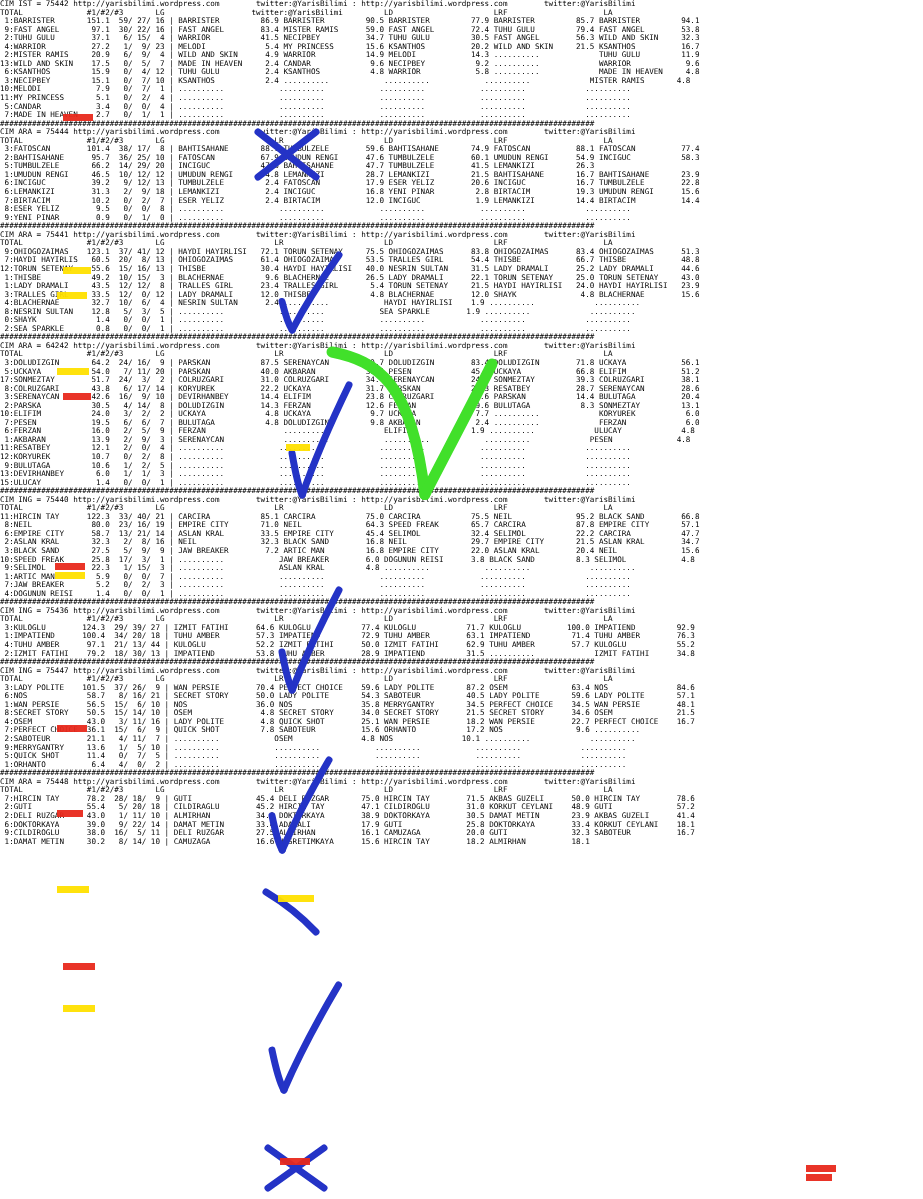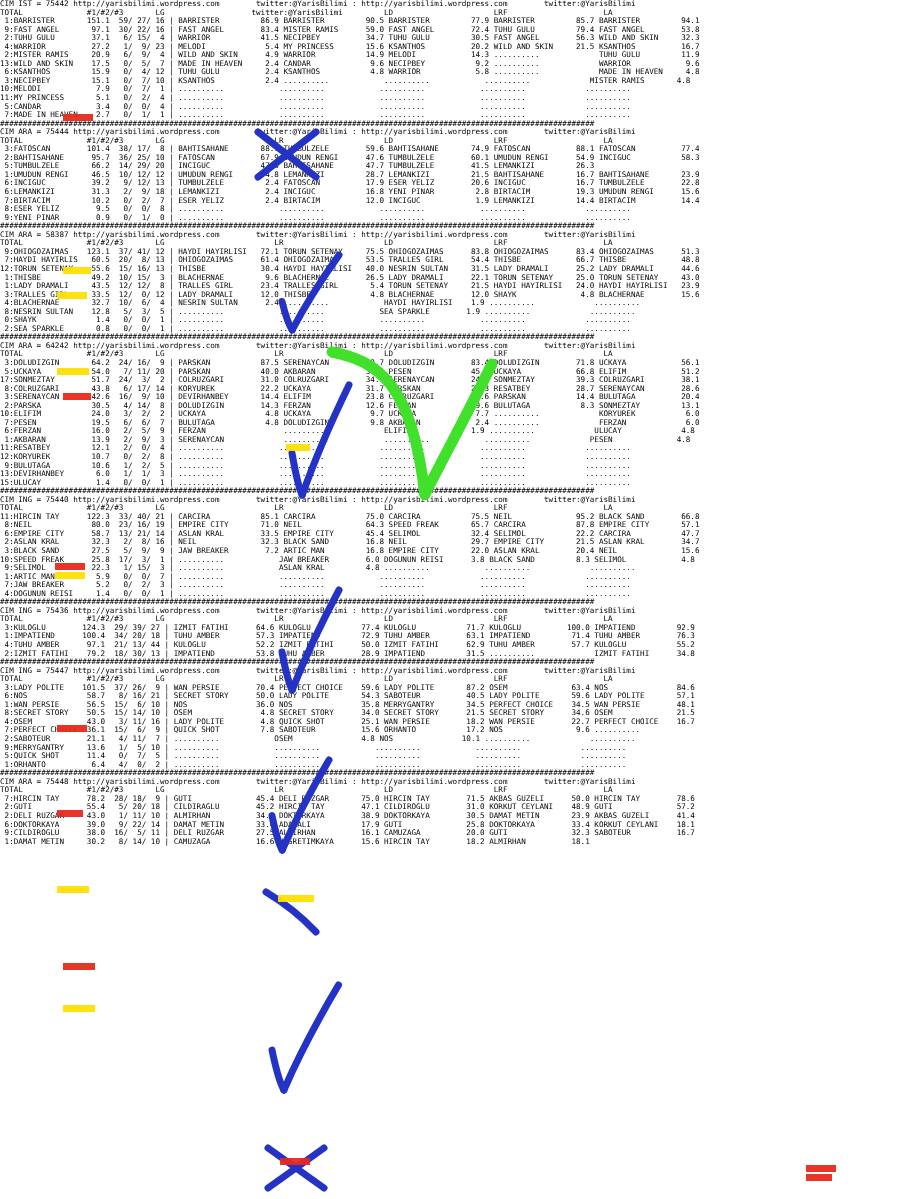--- a/index.html
+++ b/index.html
@@ -45,21 +45,21 @@
  1:UMUDUN RENGI     46.5  10/ 12/ 12 | UMUDUN RENGI       4.8 LEMANKIZI         28.7 LEMANKIZI         21.5 BAHTISAHANE       16.7 BAHTISAHANE       23.9
  6:INCIGUC          39.2   9/ 12/ 13 | TUMBULZELE         2.4 FATOSCAN          17.9 ESER YELIZ        20.6 INCIGUC           16.7 TUMBULZELE        22.8
  6:LEMANKIZI        31.3   2/  9/ 18 | LEMANKIZI          2.4 INCIGUC           16.8 YENI PINAR         2.8 BIRTACIM          19.3 UMUDUN RENGI      15.6
  7:BIRTACIM         10.2   0/  2/  7 | ESER YELIZ         2.4 BIRTACIM          12.0 INCIGUC            1.9 LEMANKIZI         14.4 BIRTACIM          14.4
  8:ESER YELIZ        9.5   0/  0/  8 | ..........            ..........            ..........            ..........             ..........
  9:YENI PINAR        0.9   0/  1/  0 | ..........            ..........            ..........            ..........             ..........</pre>
   </div>
   <pre class="txt">##################################################################################################################################</pre>
 
   <div class="block">
-    <pre class="txt">CIM ARA = 58387 http://yarisbilimi.wordpress.com        twitter:@YarisBilimi : http://yarisbilimi.wordpress.com        twitter:@YarisBilimi</pre>
+    <pre class="txt">CIM ARA = 75441 http://yarisbilimi.wordpress.com        twitter:@YarisBilimi : http://yarisbilimi.wordpress.com        twitter:@YarisBilimi</pre>
     <pre class="txt">TOTAL              #1/#2/#3       LG                        LR                      LD                      LRF                     LA
  9:OHIOGOZAIMAS    123.1  37/ 41/ 12 | HAYDI HAYIRLISI   72.1 TORUN SETENAY     75.5 OHIOGOZAIMAS      83.8 OHIOGOZAIMAS      83.4 OHIOGOZAIMAS      51.3
  7:HAYDI HAYIRLIS   60.5  20/  8/ 13 | OHIOGOZAIMAS      61.4 OHIOGOZAIMAS      53.5 TRALLES GIRL      54.4 THISBE            66.7 THISBE            48.8
 12:TORUN SETENAY    55.6  15/ 16/ 13 | THISBE            30.4 HAYDI HAYIRLISI   40.0 NESRIN SULTAN     31.5 LADY DRAMALI      25.2 LADY DRAMALI      44.6
  1:THISBE           49.2  10/ 15/  3 | BLACHERNAE         9.6 BLACHERNAE        26.5 LADY DRAMALI      22.1 TORUN SETENAY     25.0 TORUN SETENAY     43.0
  1:LADY DRAMALI     43.5  12/ 12/  8 | TRALLES GIRL      23.4 TRALLES GIRL       5.4 TORUN SETENAY     21.5 HAYDI HAYIRLISI   24.0 HAYDI HAYIRLISI   23.9
  3:TRALLES GIRL     33.5  12/  0/ 12 | LADY DRAMALI      12.0 THISBE             4.8 BLACHERNAE        12.0 SHAYK              4.8 BLACHERNAE        15.6
  4:BLACHERNAE       32.7  10/  6/  4 | NESRIN SULTAN      2.4 ..........            HAYDI HAYIRLISI    1.9 ..........             ..........
  8:NESRIN SULTAN    12.8   5/  3/  5 | ..........            ..........            SEA SPARKLE        1.9 ..........             ..........
  0:SHAYK             1.4   0/  0/  1 | ..........            ..........            ..........            ..........             ..........

